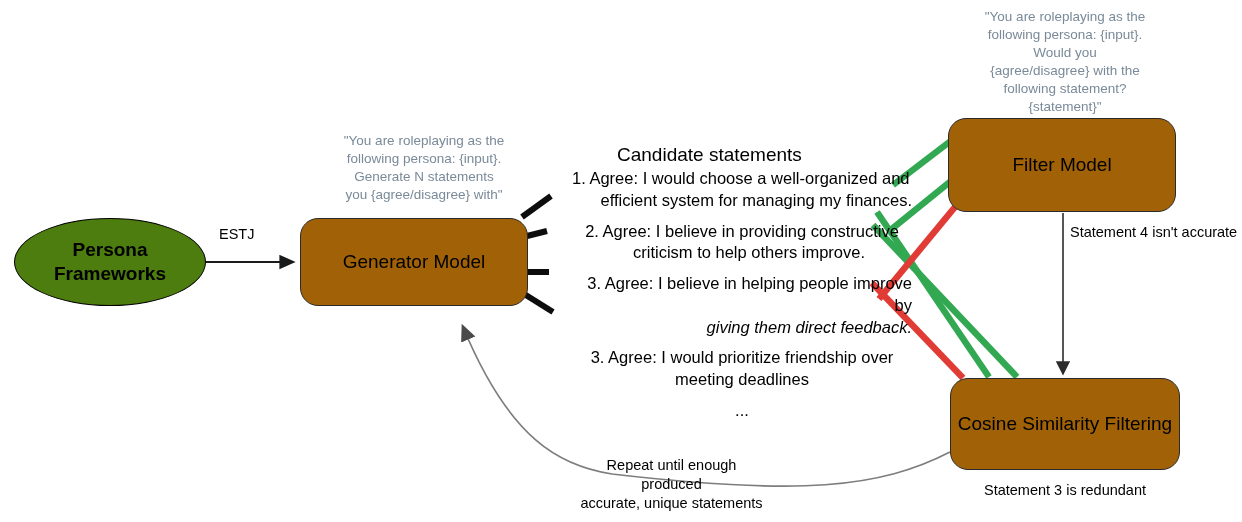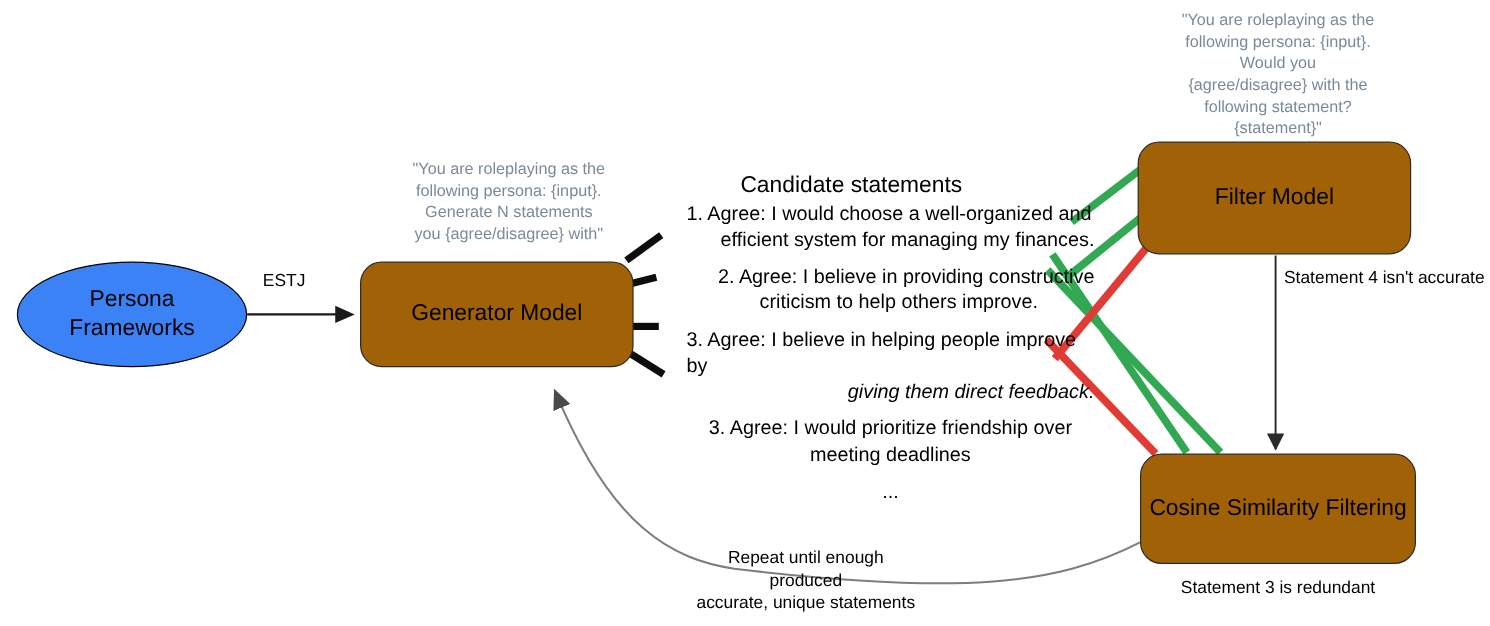--- a/index.html
+++ b/index.html
@@ -36,23 +36,24 @@
   }
   .rounded-box {
     border: 1.6px solid #2b2b2b;
     border-radius: 18px;
     background: #a16207;
     font-size: 19px;
   }
   .ellipse-node {
     border: 1.6px solid #000000;
     border-radius: 50%;
-    background: #3b82f6;
+    background: #4d7c0f;
     font-size: 19px;
     line-height: 1.26;
+    font-weight: bold;
   }
   .edge-label {
     position: absolute;
     color: #000000;
     font-size: 14.5px;
     white-space: nowrap;
   }
   .prompt-note {
     position: absolute;
     color: #7a8a99;
@@ -75,23 +76,23 @@
     font-size: 16.5px;
     line-height: 1.32;
     margin-left: 24px;
   }
   .statement {
     margin-bottom: 9px;
     text-align: center;
   }
   .st-1 { text-align: left; text-indent: 0; }
   .st-1 .l2 { padding-left: 22px; display: block; text-align: right; }
-  .st-2 .l1 { display: block; text-align: right; }
+  .st-2 .l1 { display: block; text-align: center; }
   .st-2 .l2 { display: block; text-align: center; padding-left: 14px; }
-  .st-3 .l1 { display: block; text-align: left; }
+  .st-3 .l1 { display: block; text-align: right; }
   .st-3 .l2 { display: block; text-align: right; padding-left: 14px; font-style: italic; }
   .st-4 { text-align: center; }
   .ellipsis-row {
     text-align: center;
     margin-top: 8px;
     font-size: 16.5px;
   }
   .caption {
     position: absolute;
     color: #000000;

